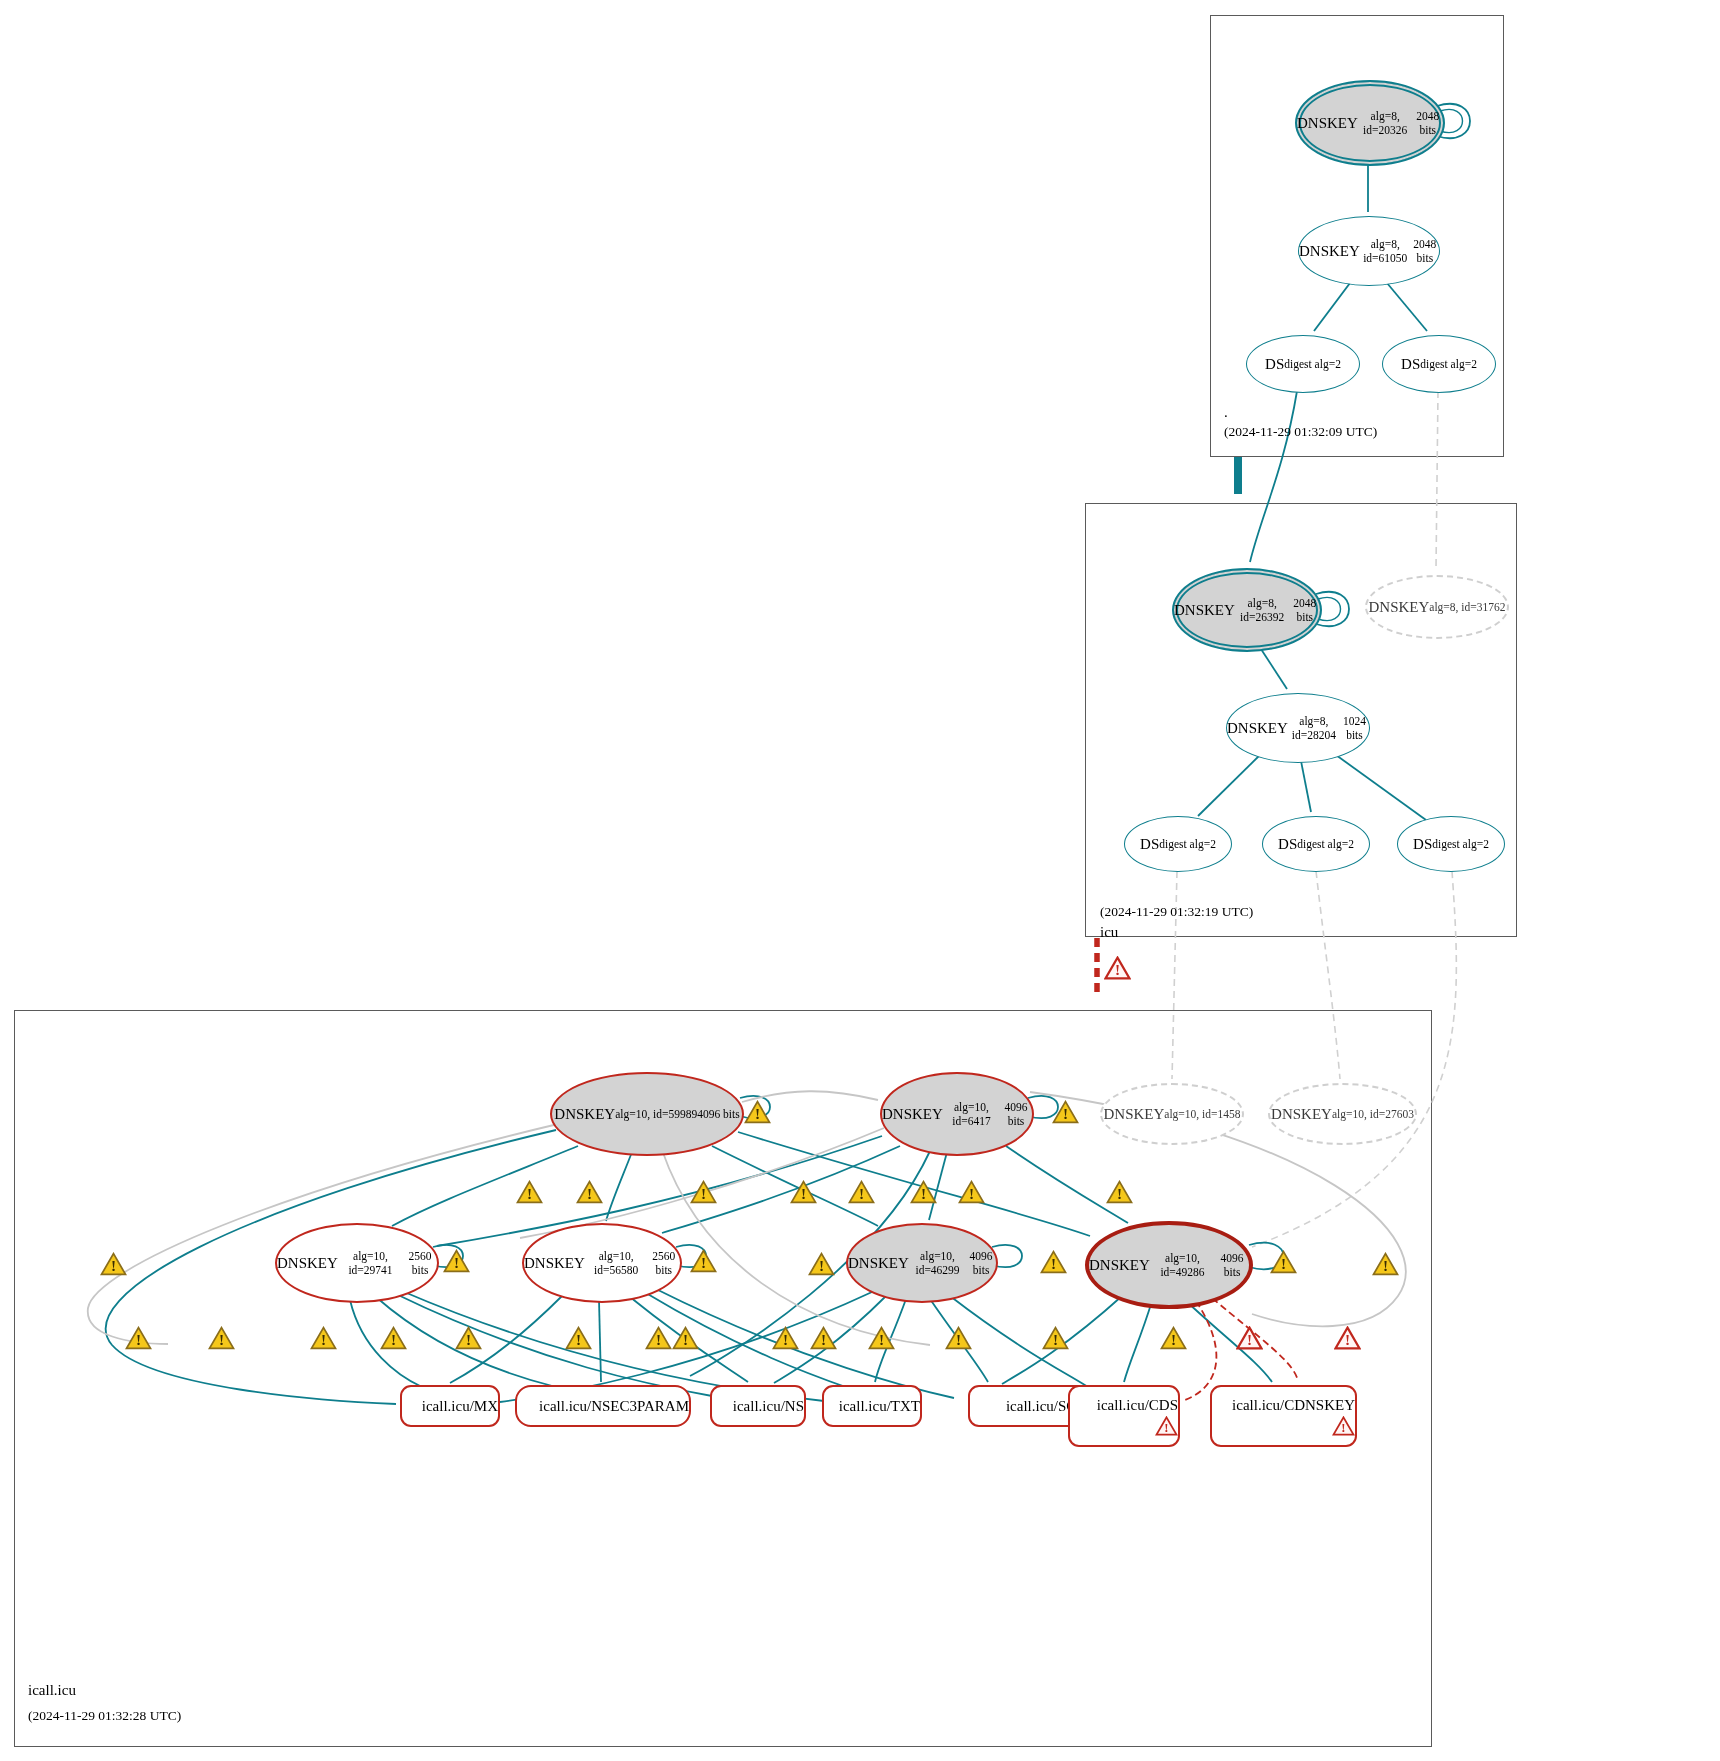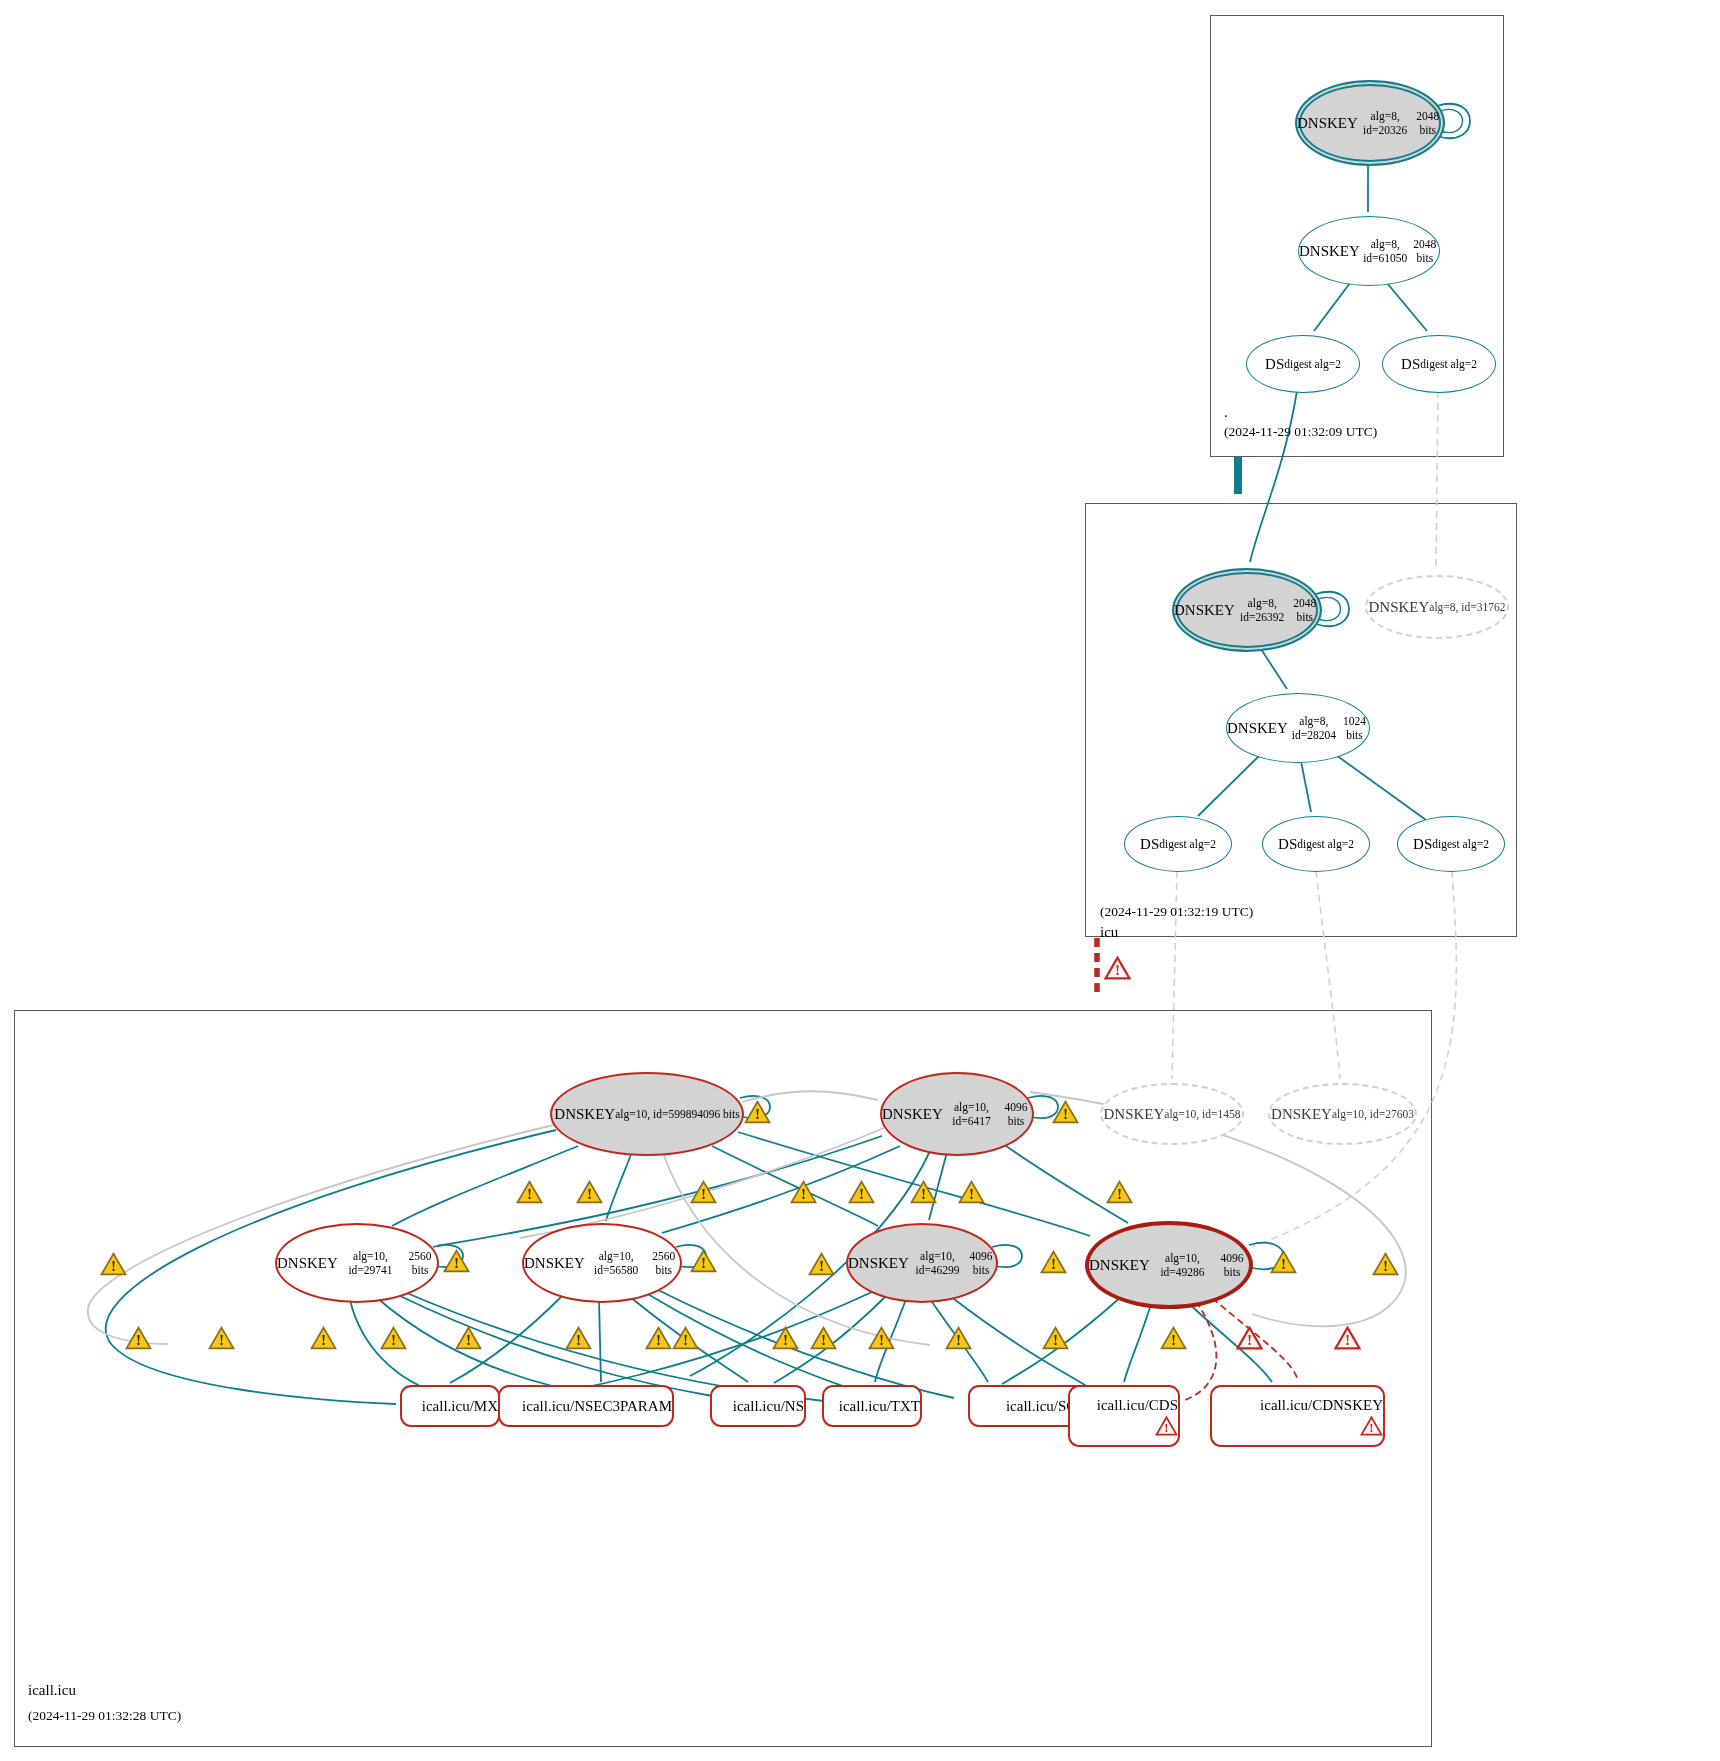--- a/index.html
+++ b/index.html
@@ -229,39 +229,39 @@
   </div>
   <div class="node grayfill redbthick" style="left:1085px;top:1221px;width:160px;height:80px;">
     <div class="t">DNSKEY</div>
     <div class="s">alg=10, id=49286</div>
     <div class="s">4096 bits</div>
   </div>
 
   <div class="rrset" style="left:400px;top:1385px;width:96px;height:38px;">
     <span>icall.icu/MX</span>
   </div>
-  <div class="rrset" style="left:498px;top:1385px;width:172px;height:38px;">
+  <div class="rrset" style="left:515px;top:1385px;width:172px;height:38px;border-radius:16px;">
     <span>icall.icu/NSEC3PARAM</span>
   </div>
   <div class="rrset" style="left:710px;top:1385px;width:92px;height:38px;">
     <span>icall.icu/NS</span>
   </div>
   <div class="rrset" style="left:822px;top:1385px;width:96px;height:38px;">
     <span>icall.icu/TXT</span>
   </div>
   <div class="rrset" style="left:968px;top:1385px;width:108px;height:38px;padding-left:10px;">
     <span>icall.icu/SOA</span>
   </div>
   <div class="rrset" style="left:1068px;top:1385px;width:108px;height:58px;">
     <span>icall.icu/CDS</span>
     <svg class="wi-in">
         <use href="#warn-red"></use>
       </svg>
   </div>
-  <div class="rrset" style="left:1210px;top:1385px;width:143px;height:58px;padding-left:28px;">
+  <div class="rrset" style="left:1210px;top:1385px;width:143px;height:58px;">
     <span>icall.icu/CDNSKEY</span>
     <svg class="wi-in">
         <use href="#warn-red"></use>
       </svg>
   </div>
 
   <div class="zlabel" style="left:28px;top:1682px;">icall.icu</div>
   <div class="ztime" style="left:28px;top:1708px;">(2024-11-29 01:32:28 UTC)</div>
 
   <svg class="wi" style="left:744px;top:1100px">

